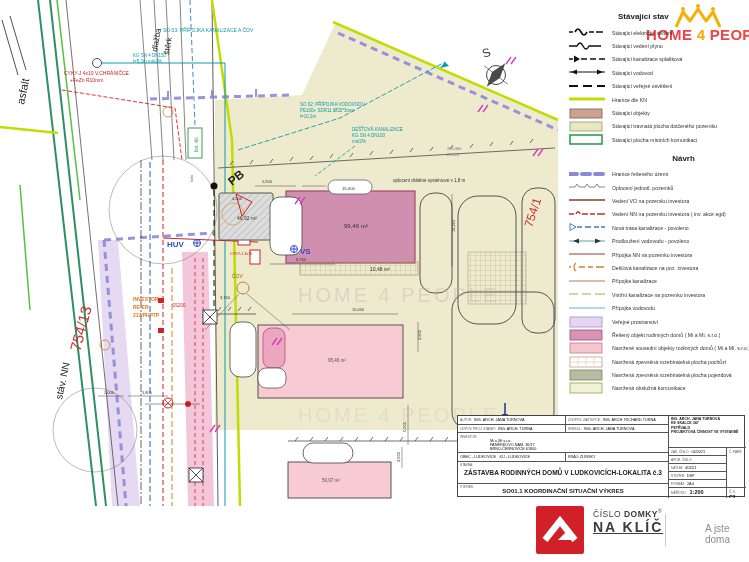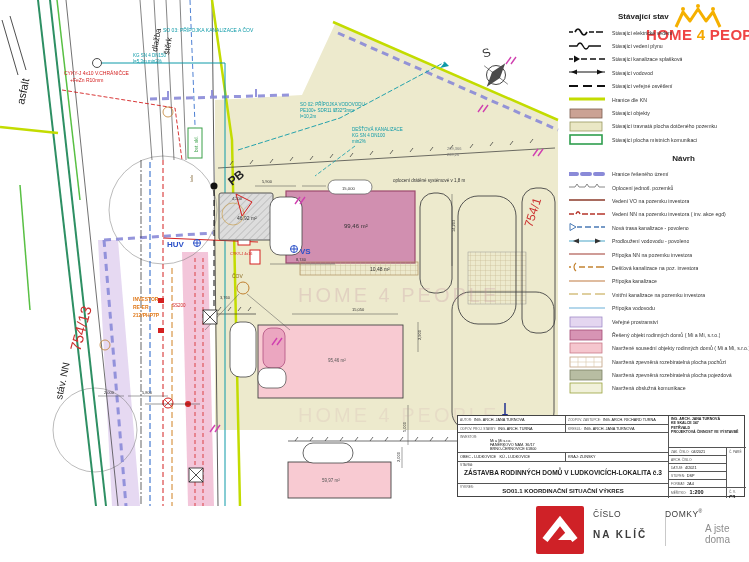--- a/index.html
+++ b/index.html
@@ -30,23 +30,23 @@
   .tb-val{font-size:3.8px;color:#111;}
   .tb-center{display:flex;align-items:center;justify-content:center;text-align:center;}
   .stavba-txt{font-size:6.6px;font-weight:bold;width:100%;text-align:center;}
   .vykres-txt{font-size:6px;font-weight:bold;width:100%;text-align:center;}
   .firm{font-size:3.6px;font-weight:bold;line-height:1.25;}
 
   
   .flogo{position:absolute;left:536px;top:506px;}
   .ftext{position:absolute;left:593px;top:509px;color:#3c3c3c;line-height:1;}
   .ftext .l1{font-size:8.5px;letter-spacing:.5px;}
-  .ftext .l1 b{font-weight:normal;margin-left:41px;}
+  .ftext .l1 b{font-weight:bold;}
   .ftext .reg{font-size:5px;vertical-align:super;}
-  .ftext .l2{font-size:10px;font-weight:bold;letter-spacing:2px;margin-top:12px;}
+  .ftext .l2{font-size:14px;font-weight:bold;letter-spacing:2px;margin-top:2px;text-decoration:underline;}
   .fdivider{position:absolute;left:665px;top:514px;width:1px;height:32px;background:#c9c9c9;}
   .tagline{position:absolute;left:705px;top:523px;font-size:10px;color:#8d8d8d;}
 </style>
 </head>
 <body>
 
 <div class="page">
 
   <svg width="560" height="506" viewBox="0 0 560 506" style="position:absolute;left:0;top:0">
     <defs>

